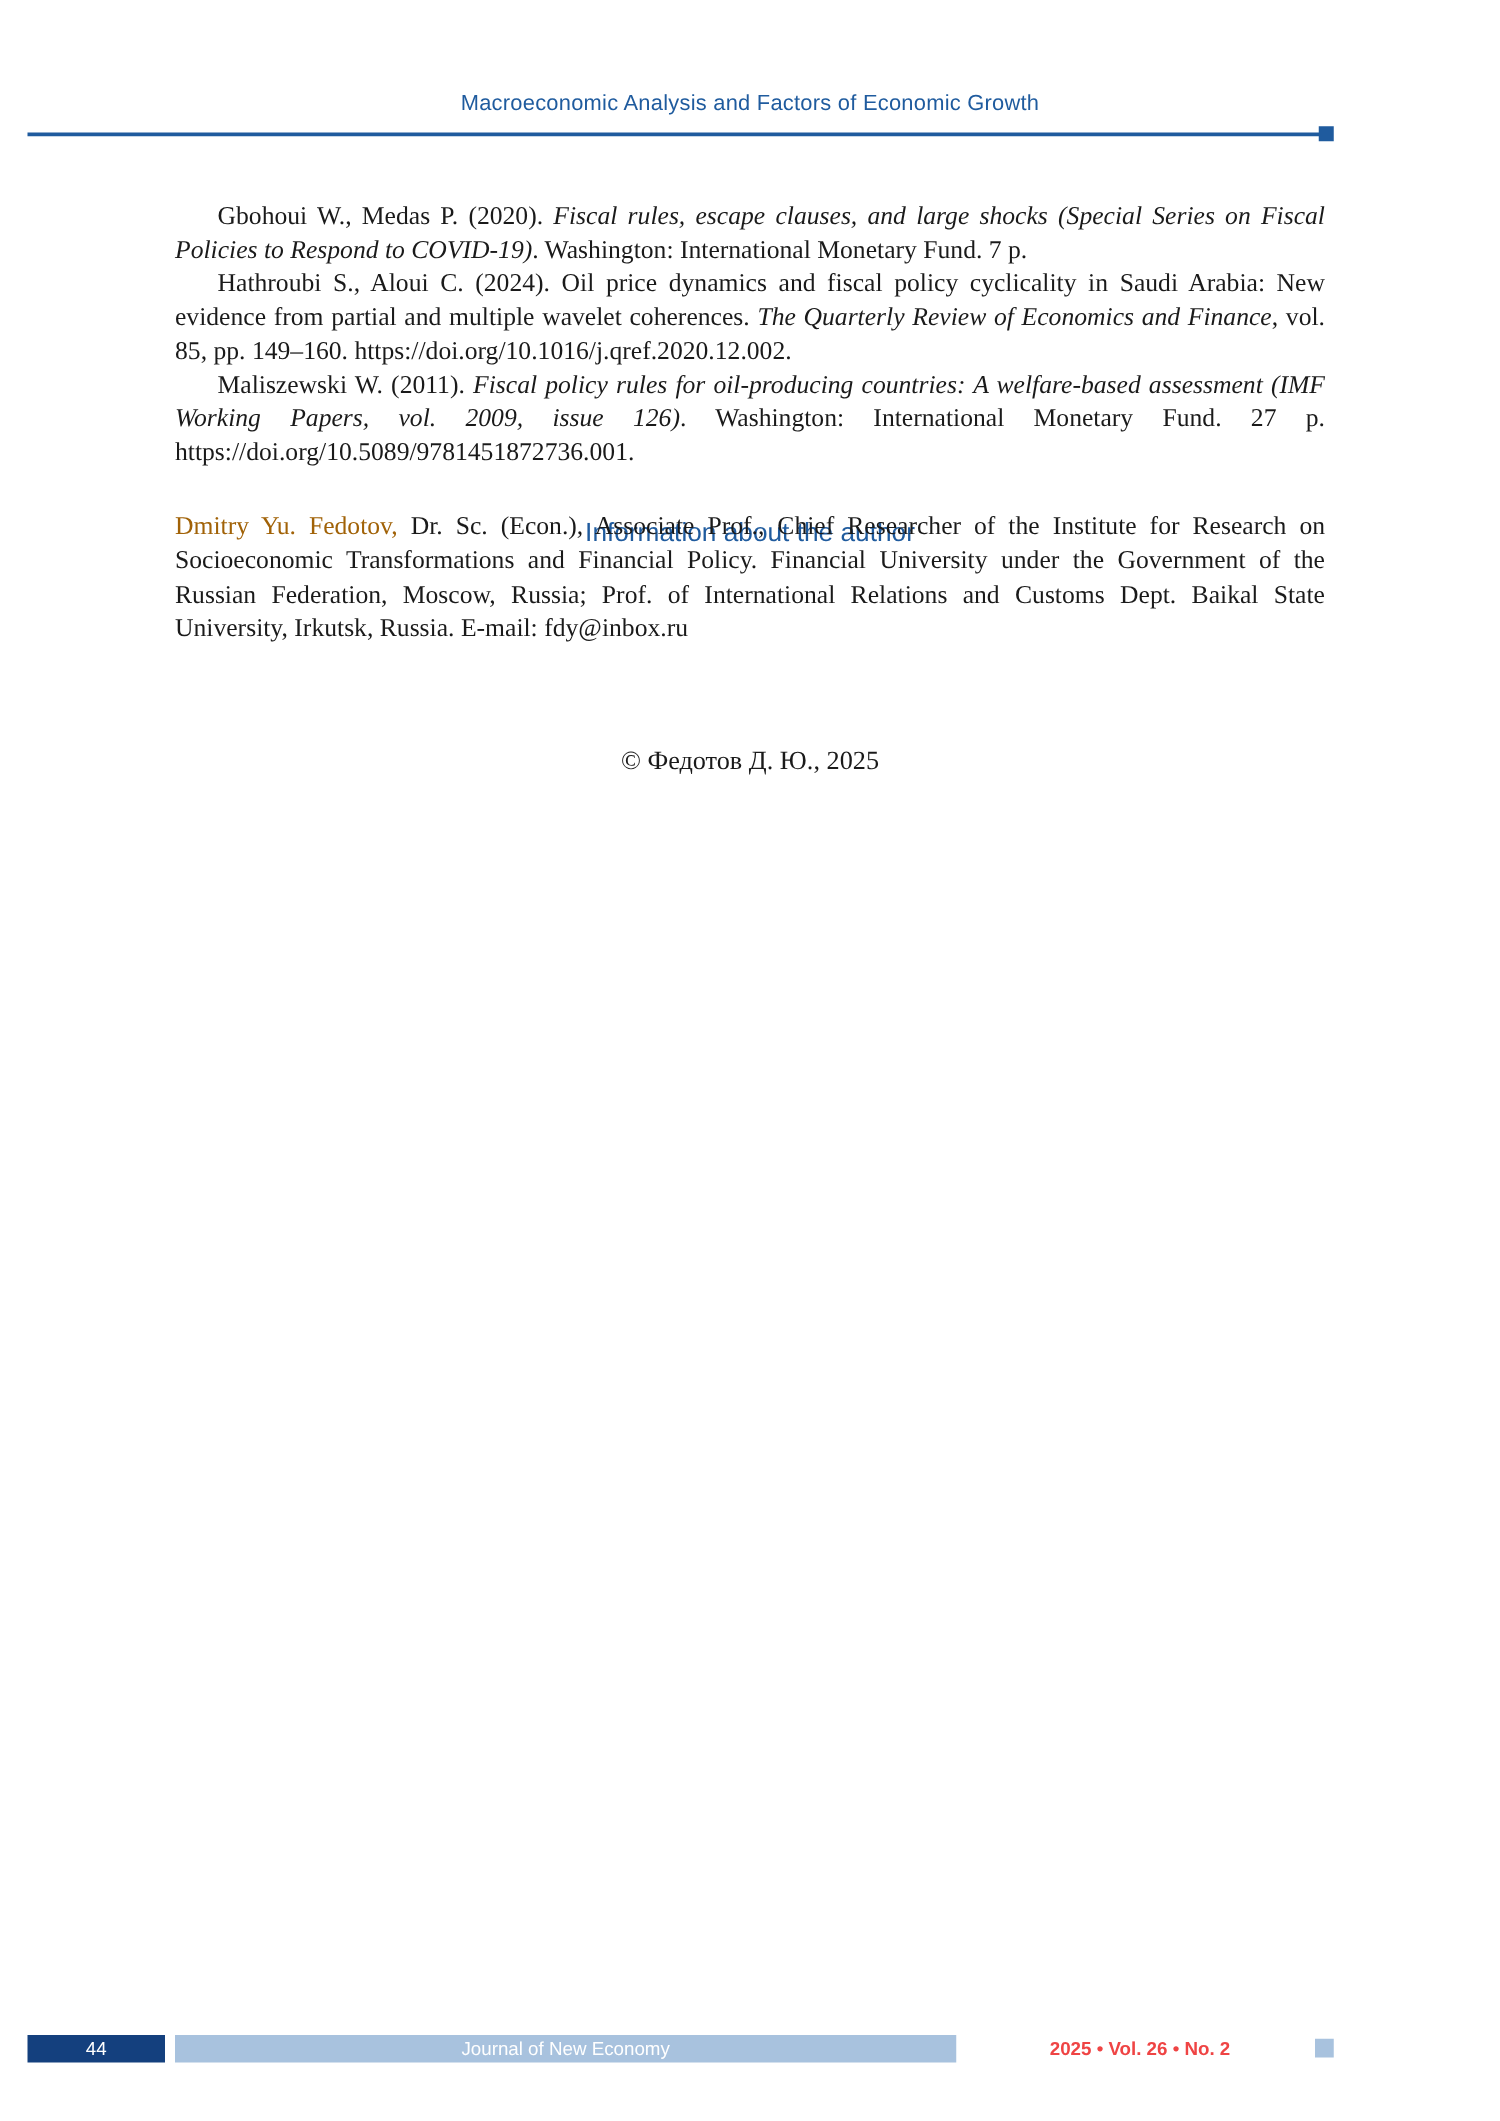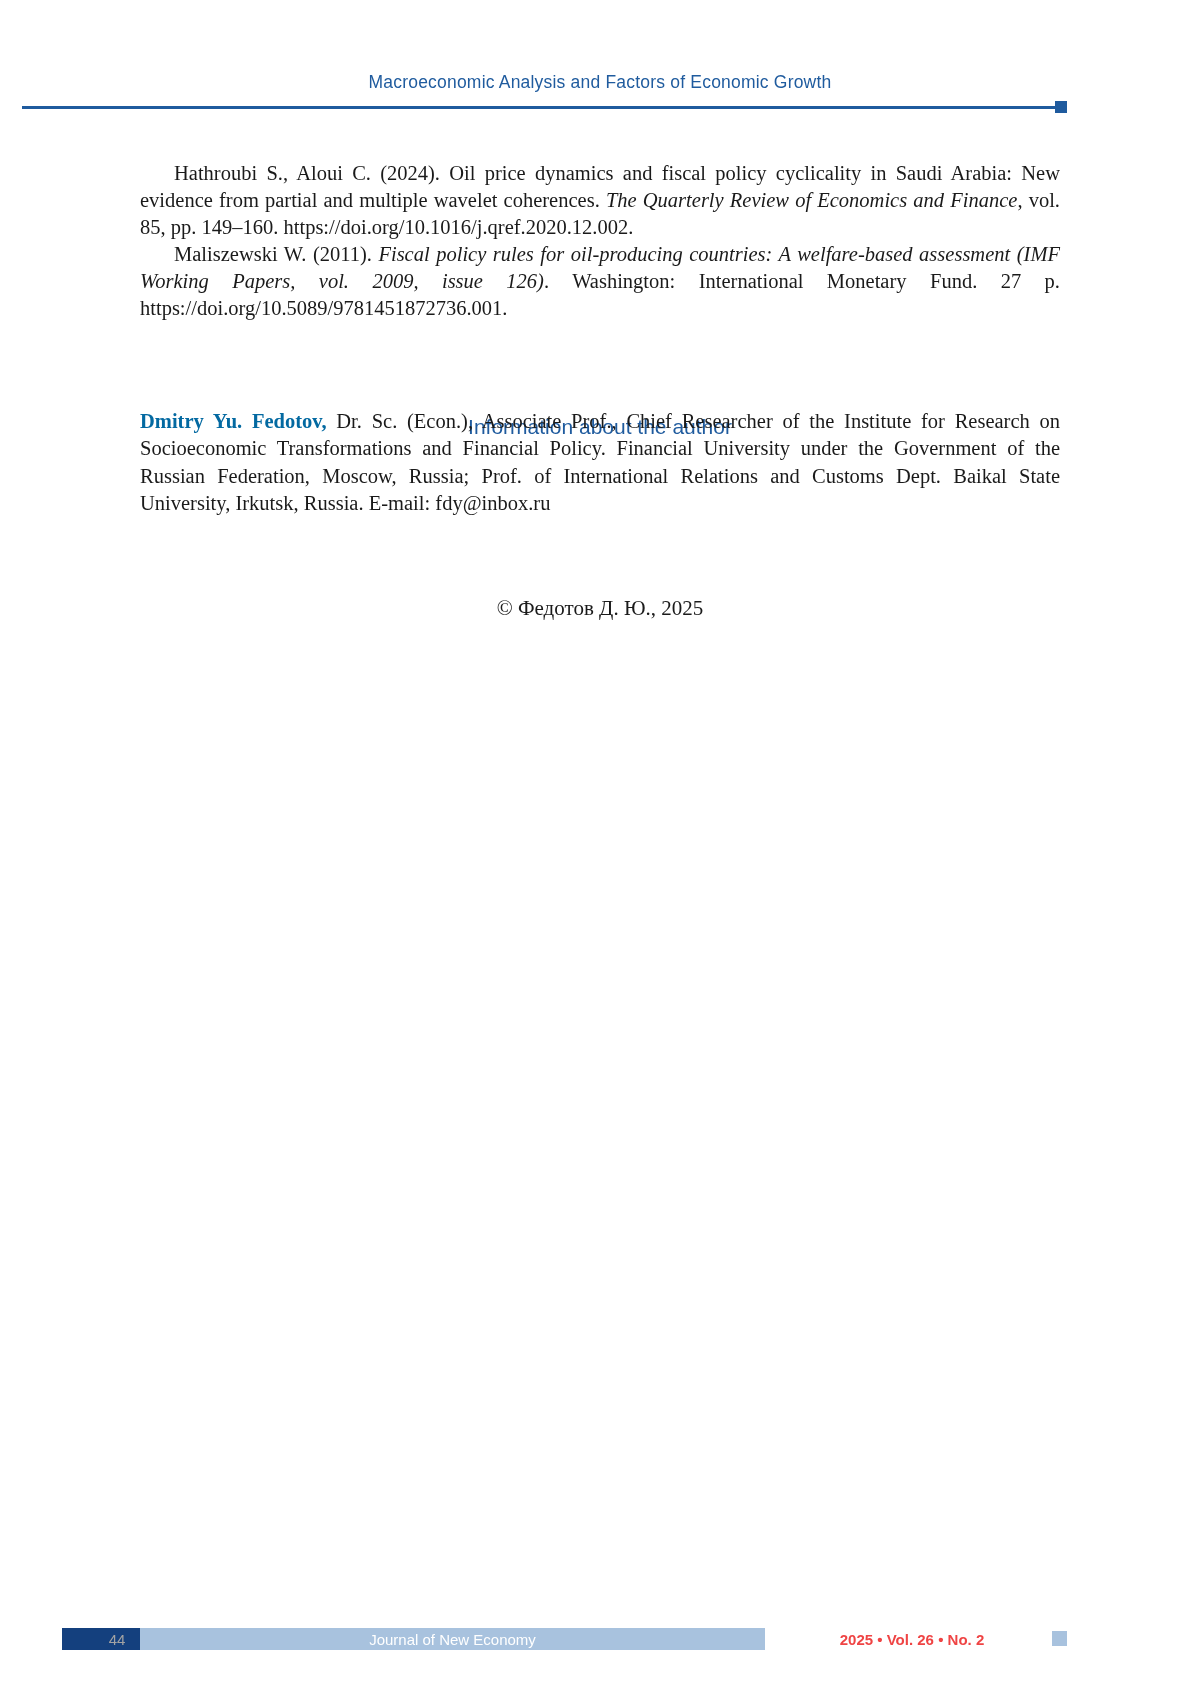--- a/index.html
+++ b/index.html
@@ -84,22 +84,22 @@
   .author-block {
     position: absolute;
     top: 408px;
     left: 140px;
     width: 920px;
     font-size: 20.5px;
     line-height: 1.33;
     text-align: justify;
   }
   .author-name {
-    color: #0369a1;
-    font-weight: bold;
+    color: #a16207;
+    font-weight: normal;
   }
 
   .copyright {
     position: absolute;
     top: 596px;
     left: 0;
     width: 1200px;
     text-align: center;
     font-size: 21px;
   }
@@ -112,27 +112,26 @@
     width: 1045px;
     height: 22px;
   }
   .footer-pagebox {
     position: absolute;
     left: 0;
     top: 0;
     width: 110px;
     height: 22px;
     background: #14407e;
-    color: #a3a3a3;
+    color: #ffffff;
     font-family: "Liberation Sans", sans-serif;
     font-size: 15px;
     display: flex;
     align-items: center;
     justify-content: center;
-    margin-left: 40px;
   }
   .footer-band {
     position: absolute;
     left: 118px;
     top: 0;
     width: 625px;
     height: 22px;
     background: #a8c2de;
     color: #ffffff;
     font-family: "Liberation Sans", sans-serif;
@@ -168,20 +167,21 @@
 </head>
 <body>
 
 <div class="page">
 
   <div class="running-head">Macroeconomic Analysis and Factors of Economic Growth</div>
   <div class="head-rule"></div>
   <div class="head-rule-sq"></div>
 
   <div class="content">
+    <p class="ref" id="ref-0"><span>Gbohoui W., Medas P. (2020). </span><i>Fiscal rules, escape clauses, and large shocks (Special Series on Fiscal Policies to Respond to COVID-19)</i><span>. Washington: International Monetary Fund. 7 p.</span></p>
     <p class="ref" id="ref-1"><span>Hathroubi S., Aloui C. (2024). Oil price dynamics and fiscal policy cyclicality in Saudi Arabia: New evidence from partial and multiple wavelet coherences. </span><i>The Quarterly Review of Economics and Finance</i><span>, vol. 85, pp. 149–160. https://doi.org/10.1016/j.qref.2020.12.002.</span></p>
     <p class="ref" id="ref-2"><span>Maliszewski W. (2011). </span><i>Fiscal policy rules for oil-producing countries: A welfare-based assessment (IMF Working Papers, vol. 2009, issue 126)</i><span>. Washington: International Monetary Fund. 27 p. https://doi.org/10.5089/9781451872736.001.</span></p>
   </div>
 
   <div class="section-heading">Information about the author</div>
 
   <div class="author-block">
     <span class="author-name">Dmitry Yu. Fedotov,</span><span> Dr. Sc. (Econ.), Associate Prof., Chief Researcher of the Institute for Research on Socioeconomic Transformations and Financial Policy. Financial University under the Government of the Russian Federation, Moscow, Russia; Prof. of International Relations and Customs Dept. Baikal State University, Irkutsk, Russia. E-mail: fdy@inbox.ru</span>
   </div>
 

